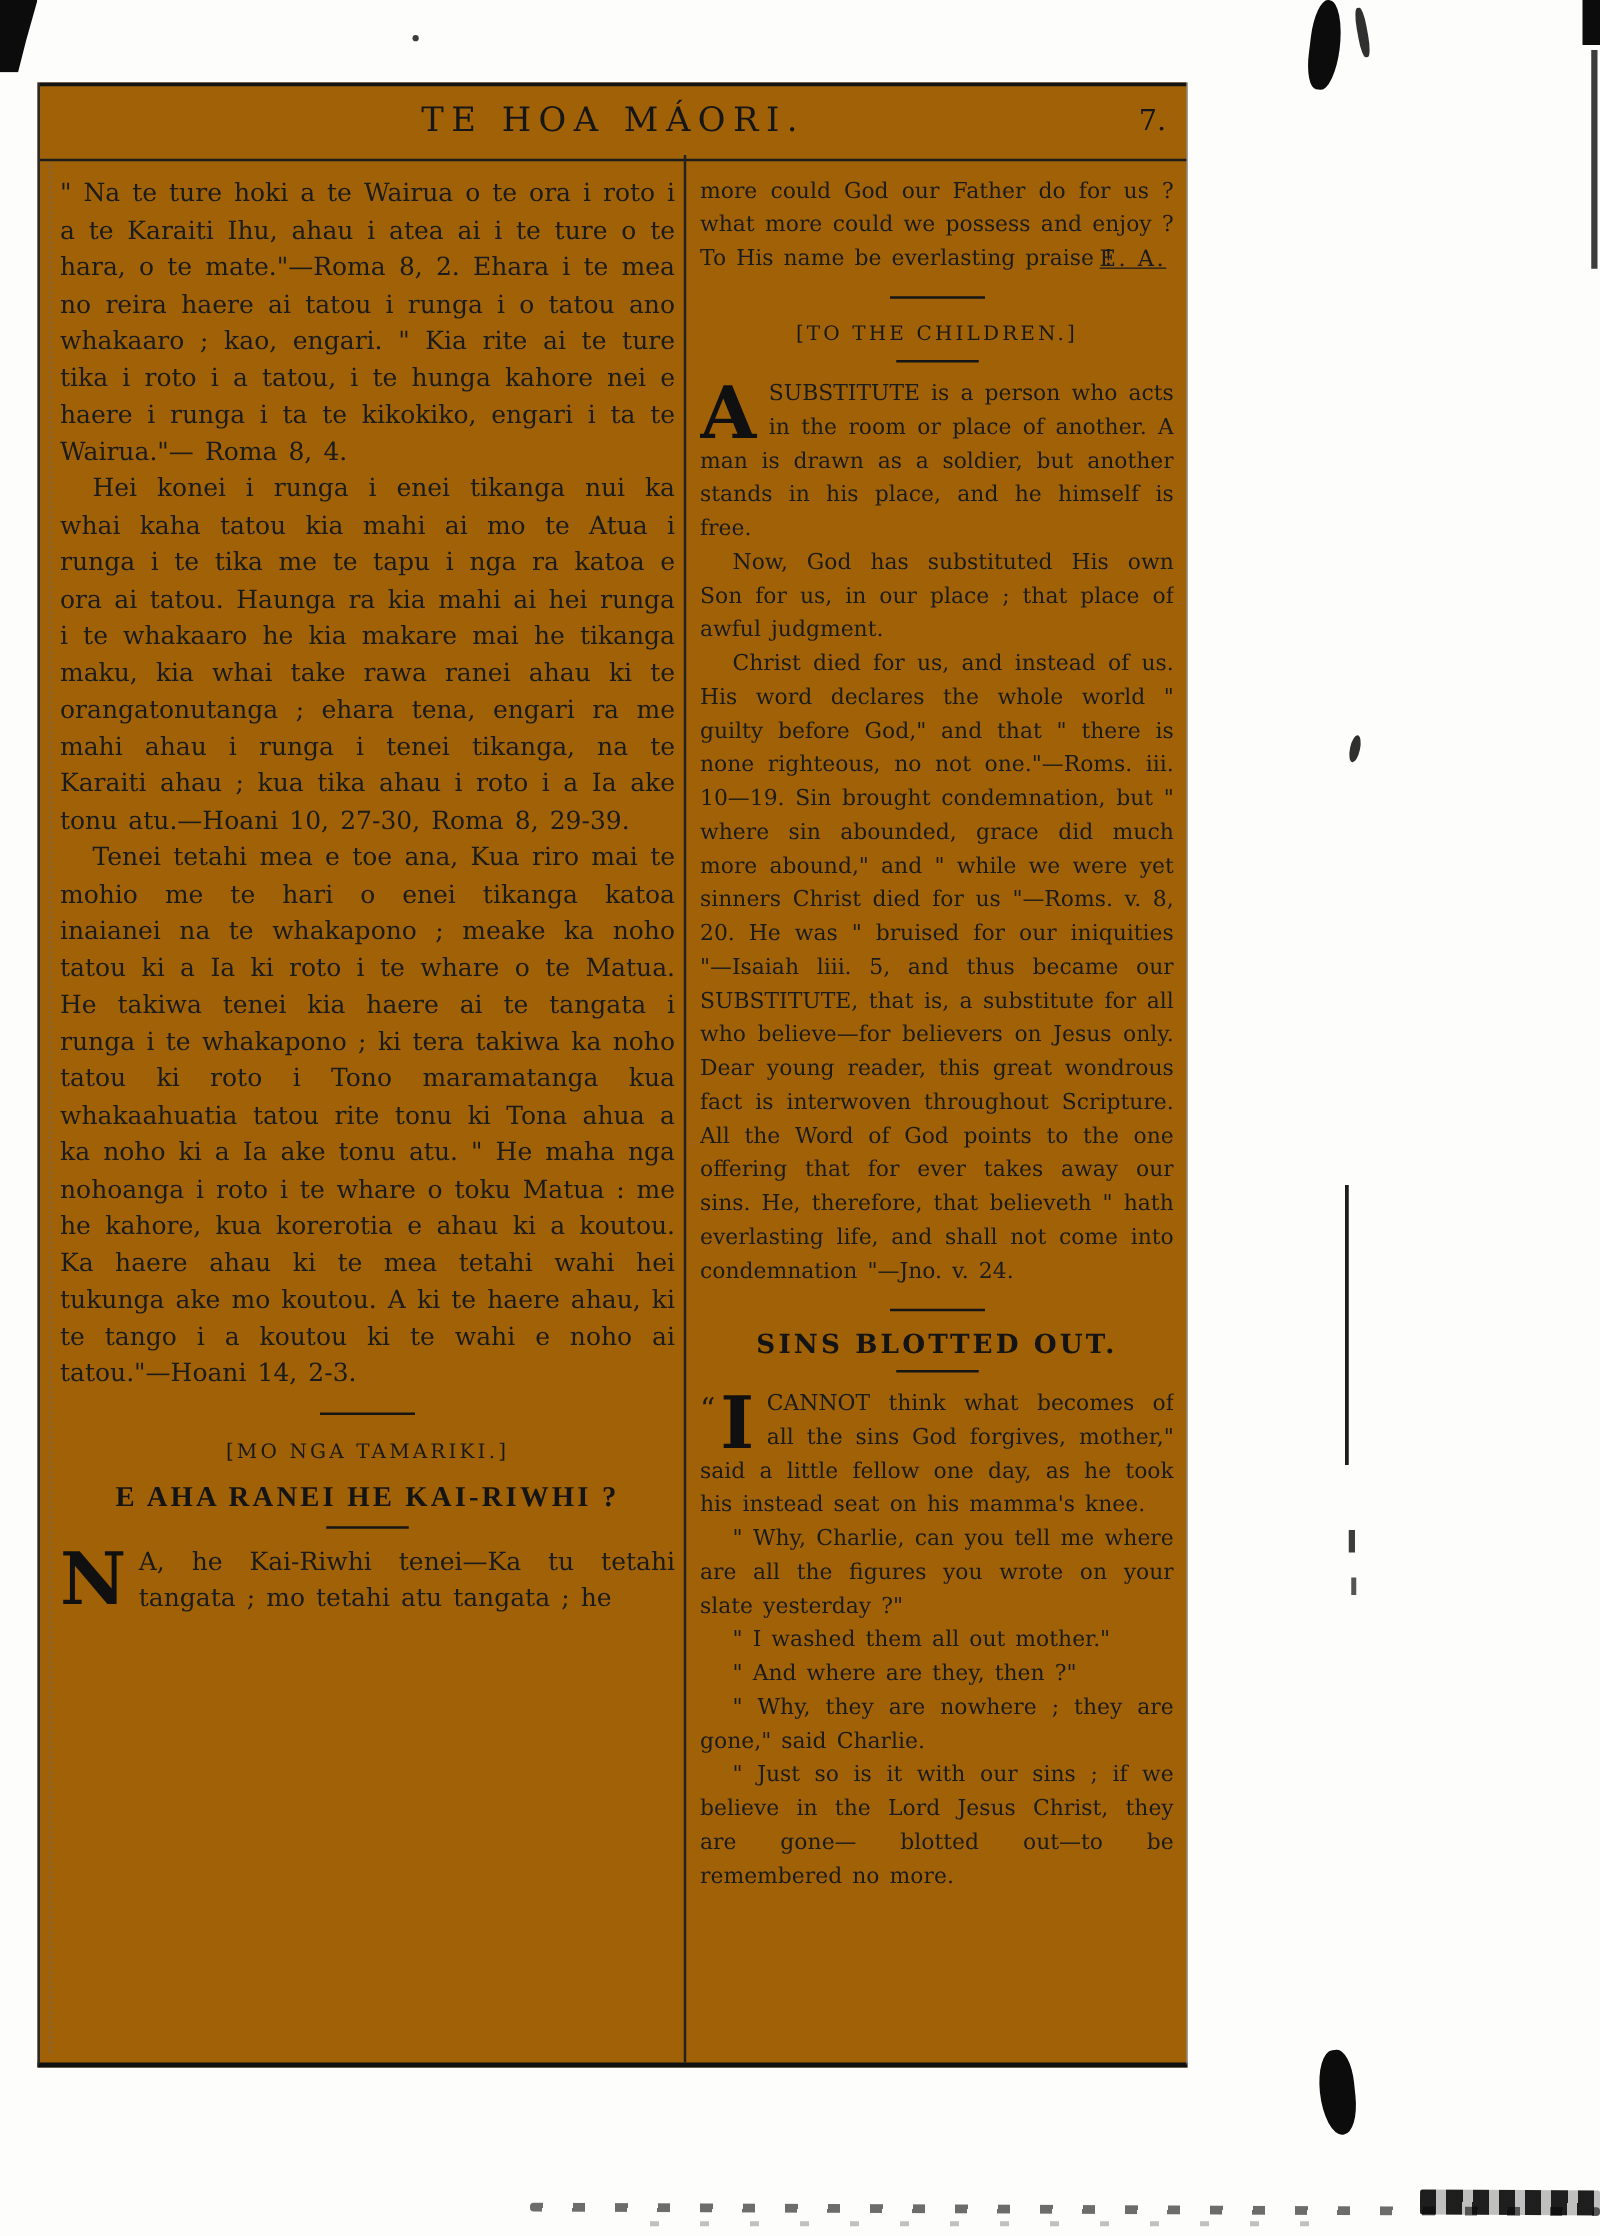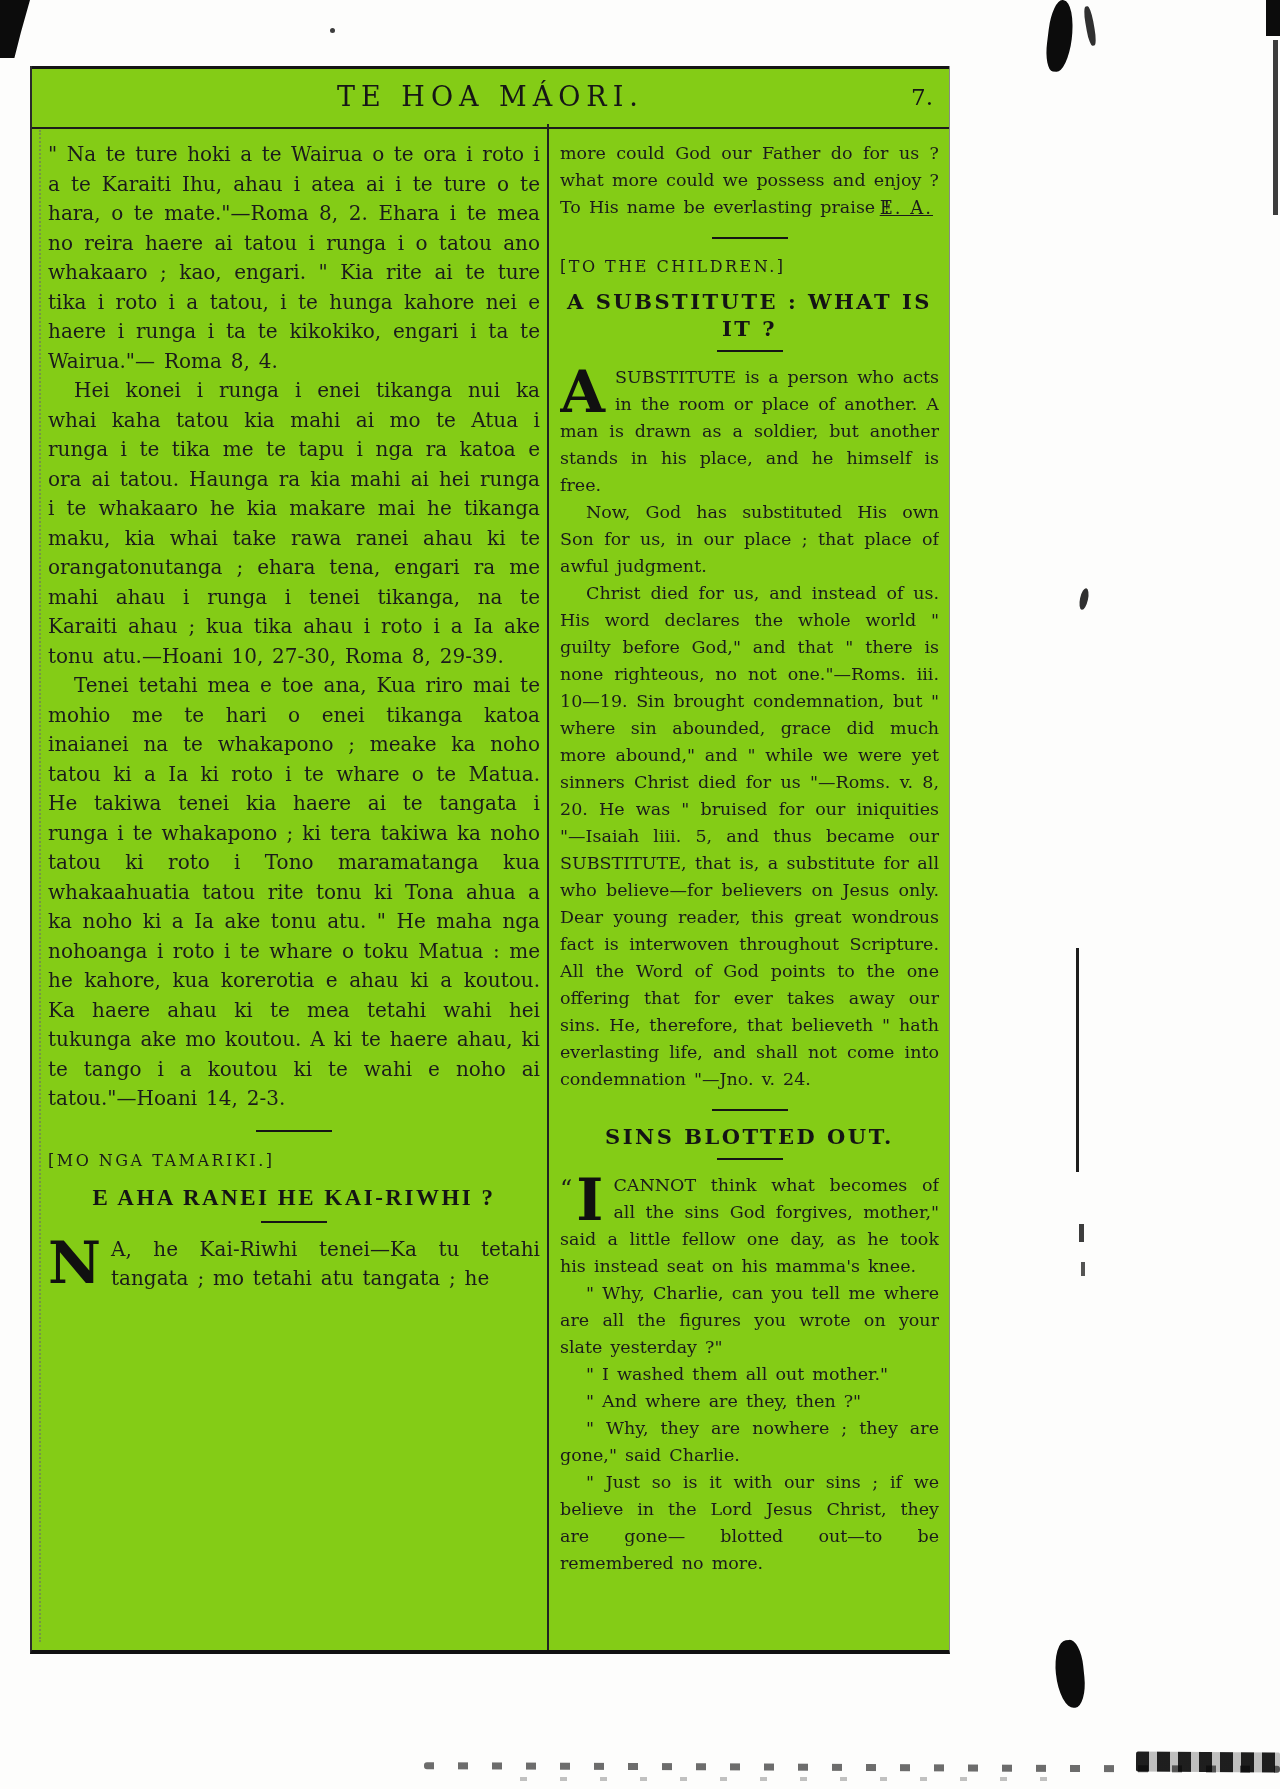--- a/index.html
+++ b/index.html
@@ -6,21 +6,21 @@
   html,body{margin:0;padding:0;}
   body{
     width:1280px;height:1789px;position:relative;
     background:#fdfdfc;overflow:hidden;
     font-family:"DejaVu Serif","Liberation Serif",serif;
     color:#1b1b1b;
   }
   
   .page{
     position:absolute;left:30px;top:66px;width:917px;height:1584px;
-    background:#84cc16;
+    background:#a16207;
     border-left:2px solid #2b2b2b;
     border-right:1px solid #8a8a8a;
     border-bottom:4px solid #111;
   }
   .inner-dotted{
     position:absolute;left:7px;top:64px;bottom:8px;width:0;
     border-left:2px dotted #6a6a6a;opacity:.55;
   }
   .header-block{
     position:absolute;left:0;top:0;width:100%;height:58px;
@@ -47,21 +47,21 @@
   .para.first,.para.noindent,.para.opener{text-indent:0;}
   .cont-wrap{position:relative;}
   .signature{
     position:absolute;right:6px;bottom:0;font-size:18px;letter-spacing:2px;text-decoration:underline;
   }
   .sect-divider{
     width:76px;height:2px;background:#151515;margin:16px auto 12px auto;
   }
   .sect-divider.small{width:66px;margin:8px auto 12px auto;}
   .kicker{
-    font-size:16px;letter-spacing:2.5px;margin:14px 0 8px 0;
+    text-align:center;font-size:16px;letter-spacing:2.5px;margin:14px 0 8px 0;
     color:#191919;
   }
   h2.heading{
     margin:6px 0 4px 0;text-align:center;font-weight:700;
     font-size:21px;letter-spacing:2.5px;color:#141414;
   }
   .col.left h2.heading{font-size:23px;font-family:Liberation Serif, serif;}
   .dropcap{
     float:left;font-size:58px;line-height:48px;font-weight:700;
     margin:4px 10px 0 0;color:#101010;
@@ -145,21 +145,20 @@
   </div>
 
   <div class="col right">
     <div class="cont-wrap">
       <p class="para noindent">more could God our Father do for us ? what more could we possess and enjoy ?  To His name be everlasting praise !</p>
       <span class="signature">E. A.</span>
     </div>
 
     <div class="sect-divider"></div>
     <div class="kicker">[TO THE CHILDREN.]</div>
-    <h2 class="heading">A SUBSTITUTE :  WHAT IS IT ?</h2>
     <div class="sect-divider small"></div>
 
     <p class="para opener">
       <span class="dropcap">A</span><span>SUBSTITUTE is a person who acts in the room or place of another.  A man is drawn as a soldier, but another stands in his place, and he himself is free.</span>
     </p>
     <p class="para">Now, God has substituted His own Son for us, in our place ; that place of awful judgment.</p>
     <p class="para">Christ died for us, and instead of us.  His word declares the whole world " guilty before God," and that  " there is none righteous, no not one."—Roms. iii. 10—19.  Sin brought condemnation, but " where sin abounded, grace did much more abound," and " while we were yet sinners Christ died for us "—Roms. v. 8, 20.  He was " bruised for our iniquities "—Isaiah liii. 5, and thus became our SUBSTITUTE, that is, a substitute for all who believe—for believers on Jesus only.  Dear young reader, this great wondrous fact is interwoven throughout Scripture.  All the Word of God points to the one offering that for ever takes away our sins.  He, therefore, that believeth " hath everlasting life, and shall not come into condemnation "—Jno. v. 24.</p>
 
     <div class="sect-divider"></div>
     <h2 class="heading">SINS BLOTTED OUT.</h2>

